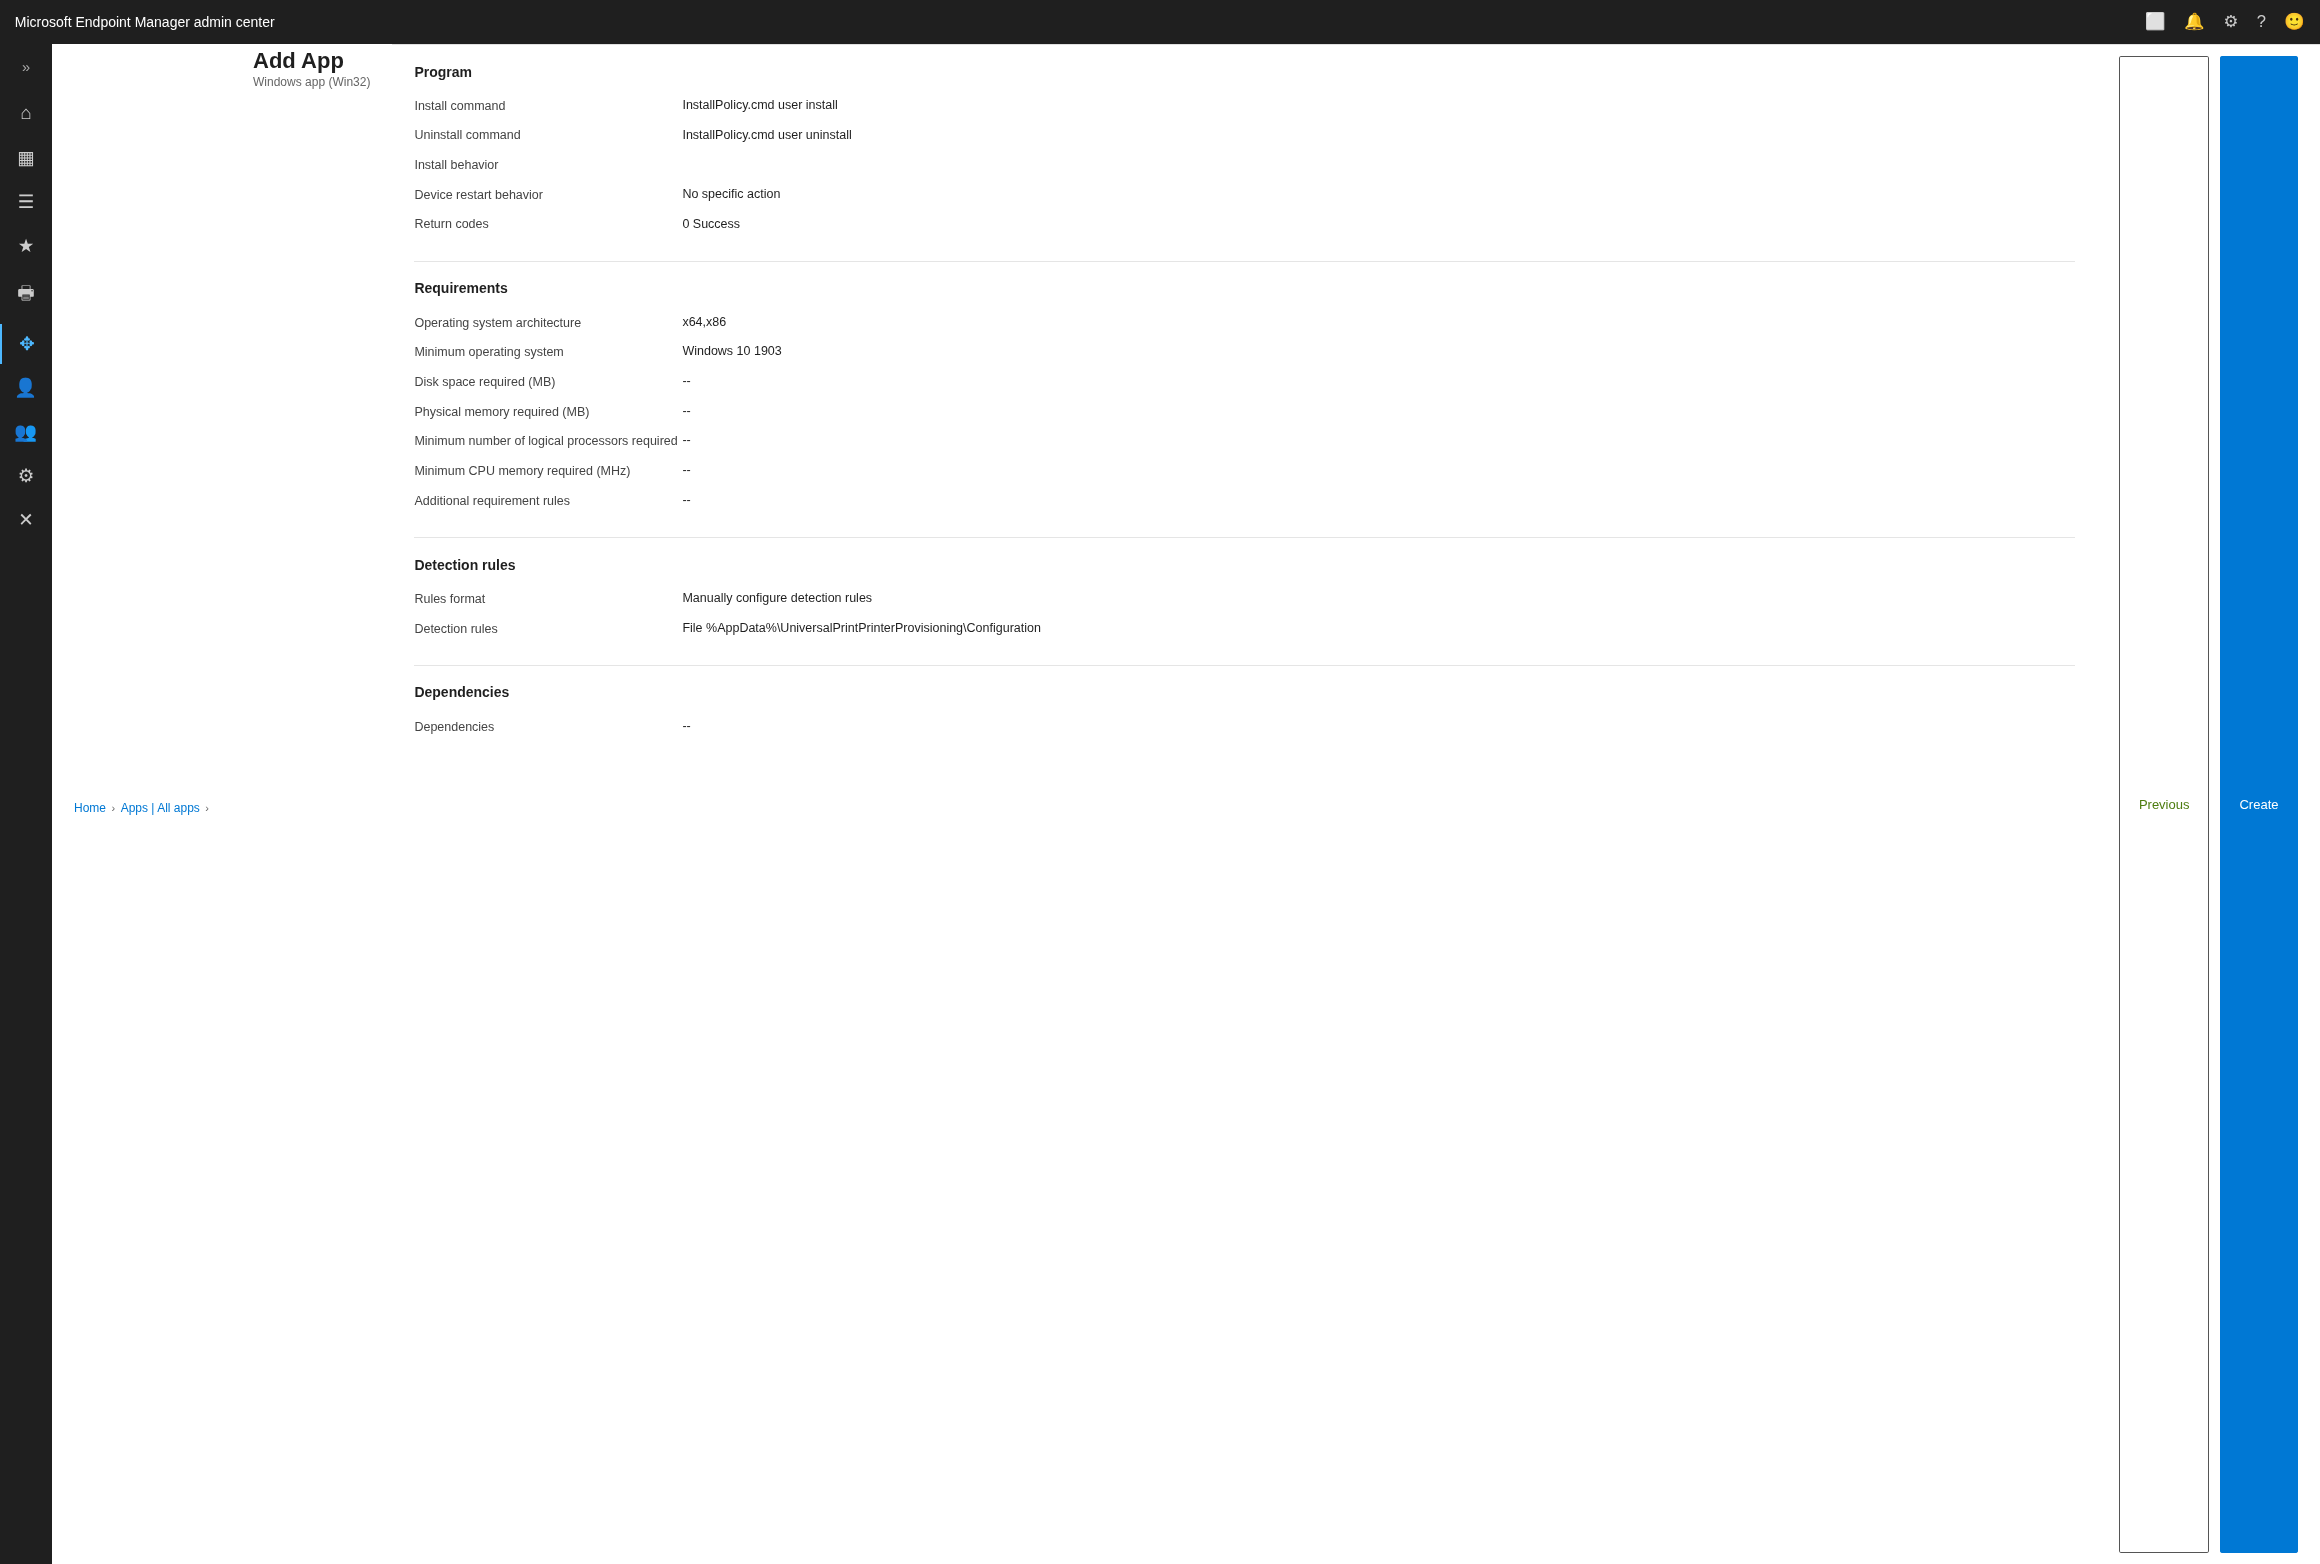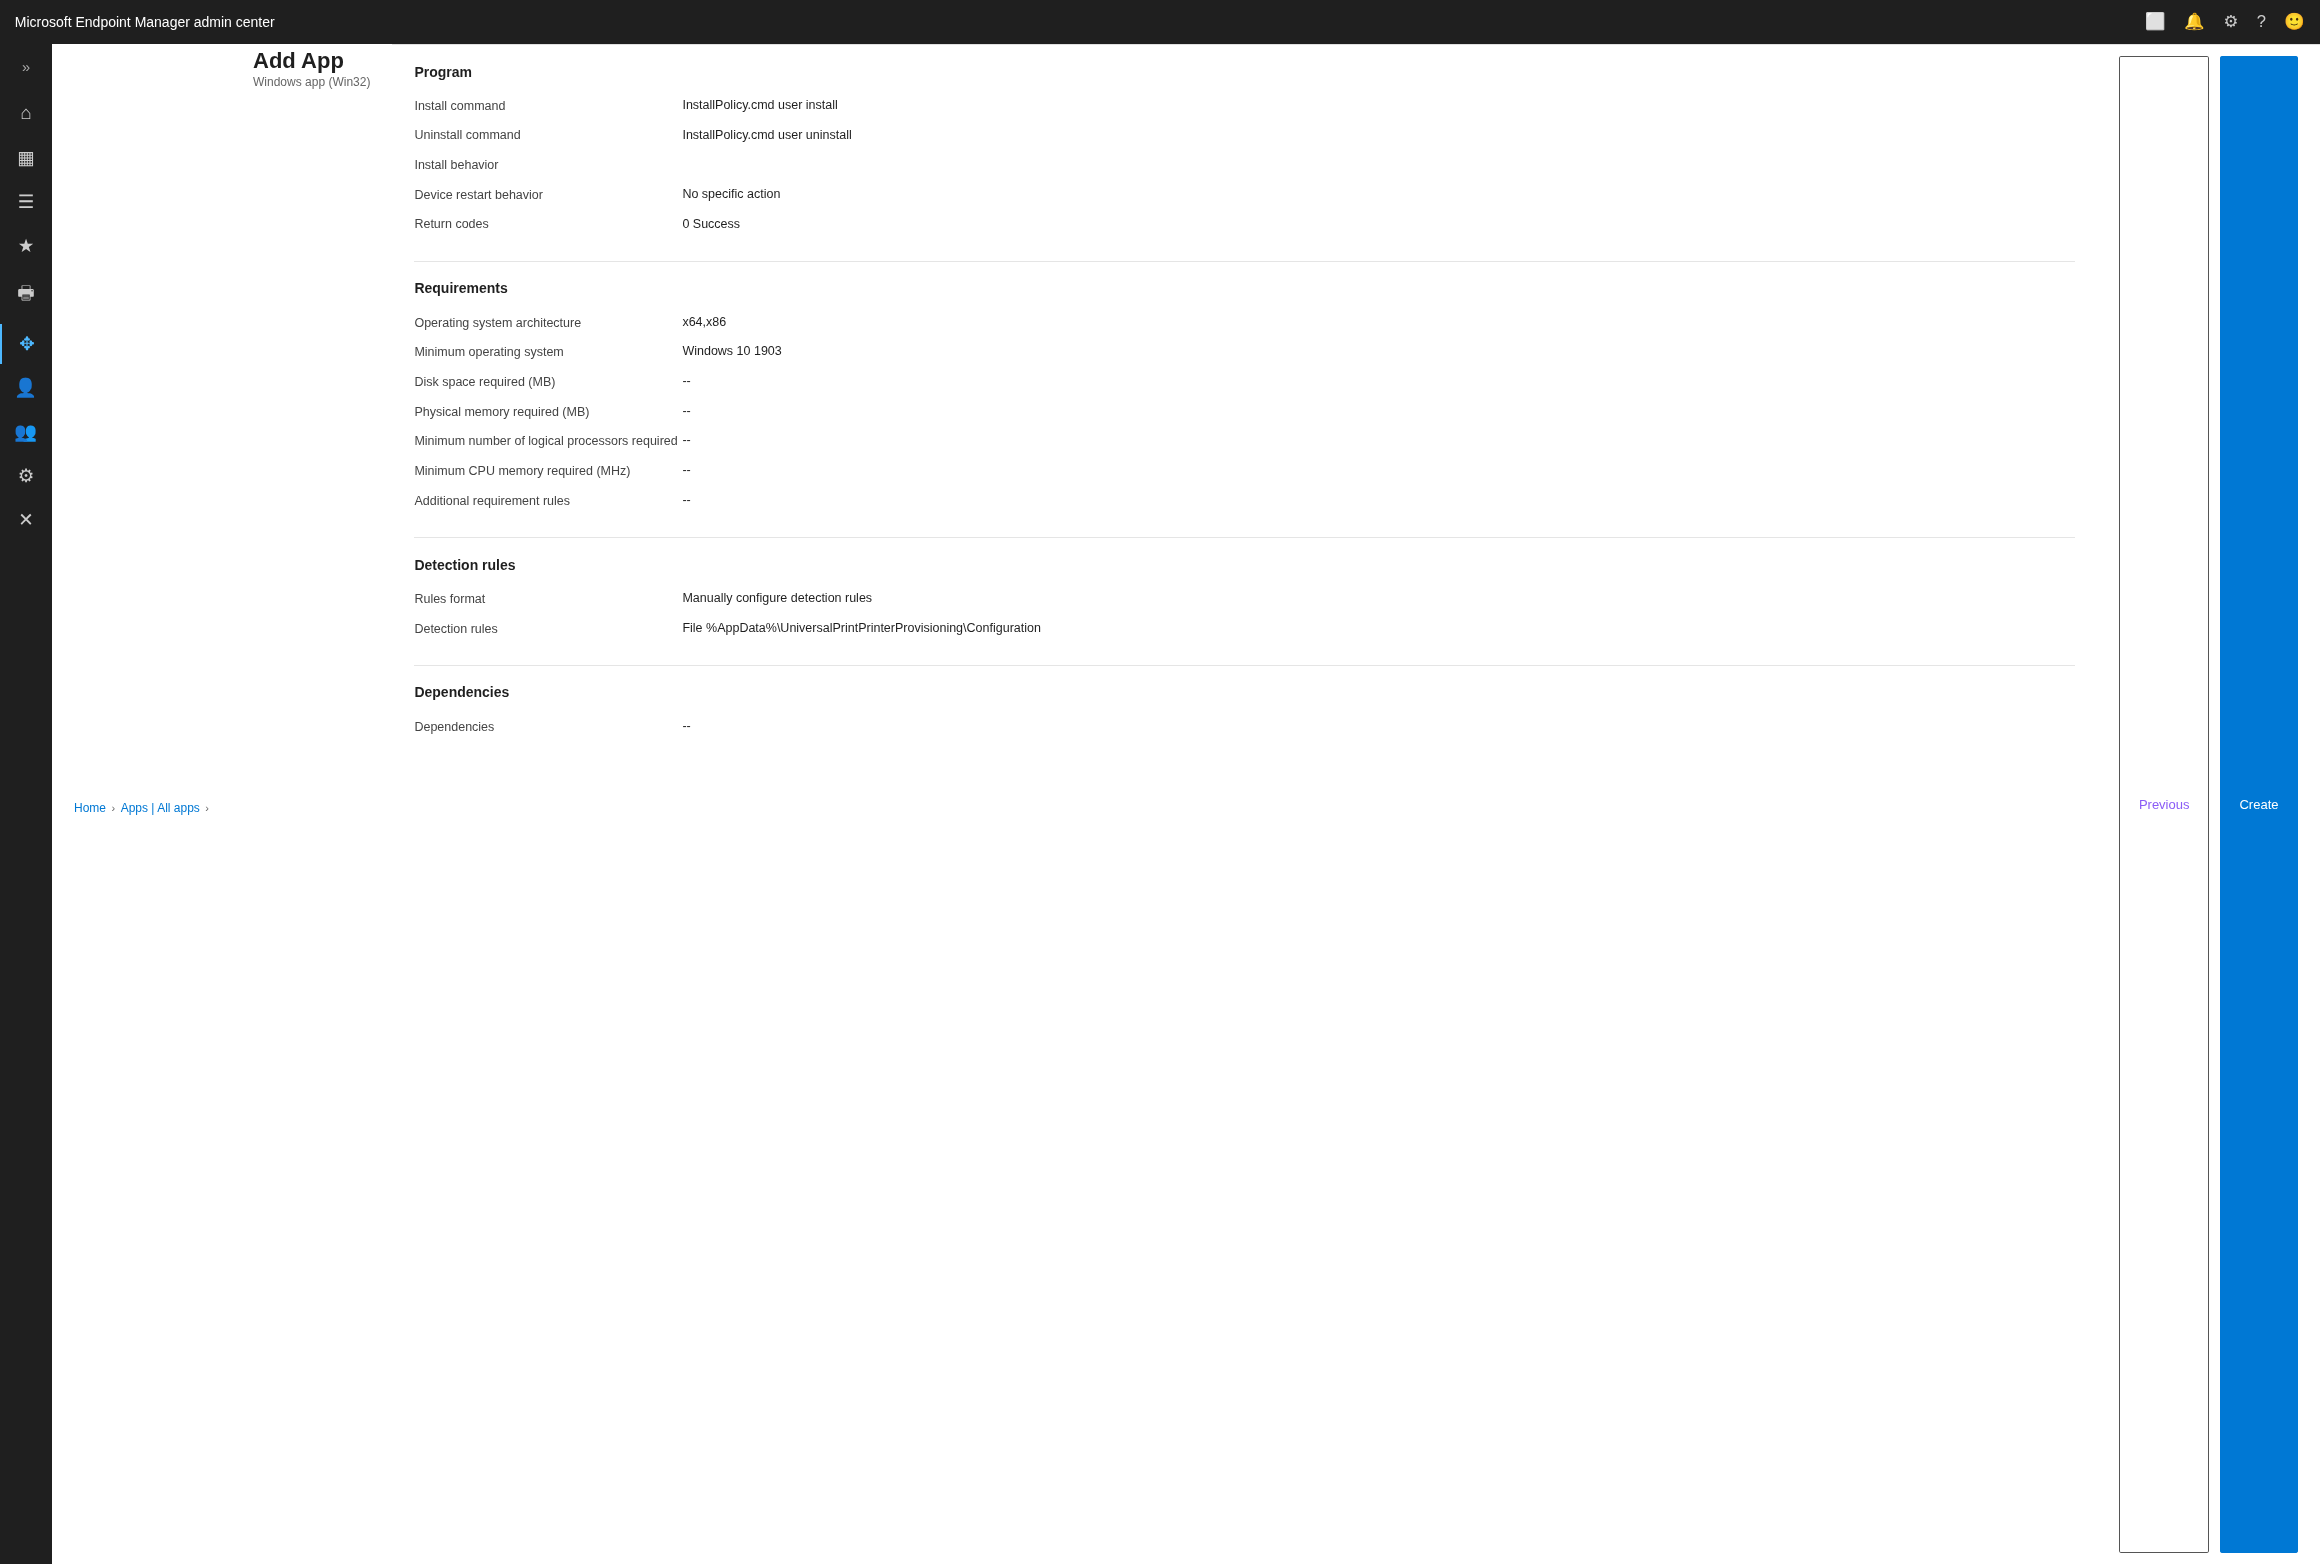--- a/index.html
+++ b/index.html
@@ -166,21 +166,21 @@
     .btn {
       padding: 5.5px 18.5px;
       font-size: 13px;
       cursor: pointer;
       border-radius: 1.8px;
       font-family: 'Segoe UI', sans-serif;
     }
     .btn-outline {
       background: #fff;
       border: 0.9px solid #555;
-      color: #8b5cf6;
+      color: #4d7c0f;
     }
     .btn-primary {
       background: #0078d4;
       border: 0.9px solid #0078d4;
       color: #fff;
     }
 
     
     .section-divider {
       border: none;

